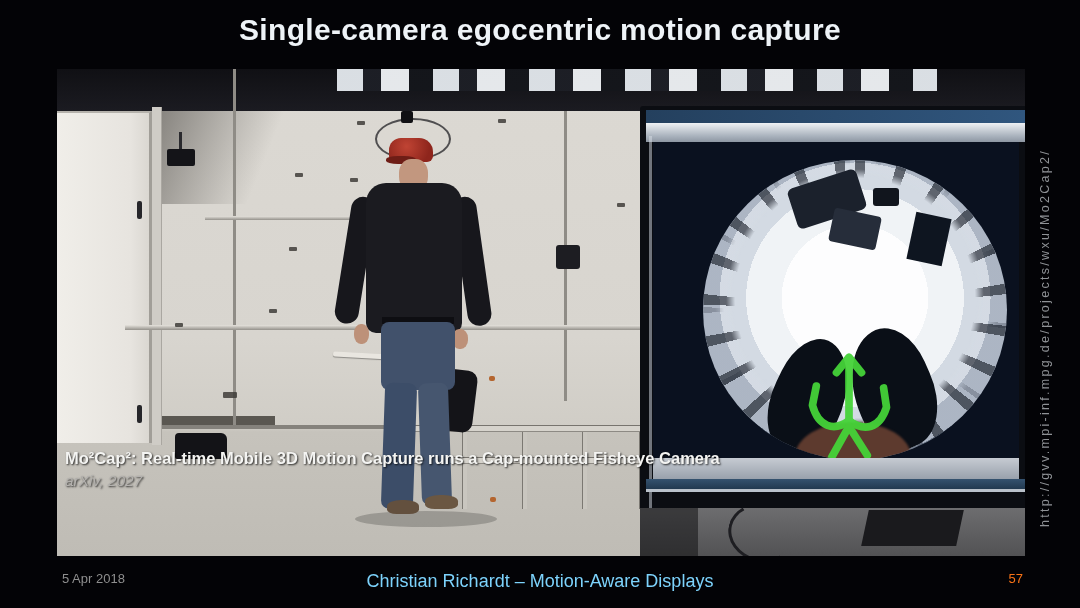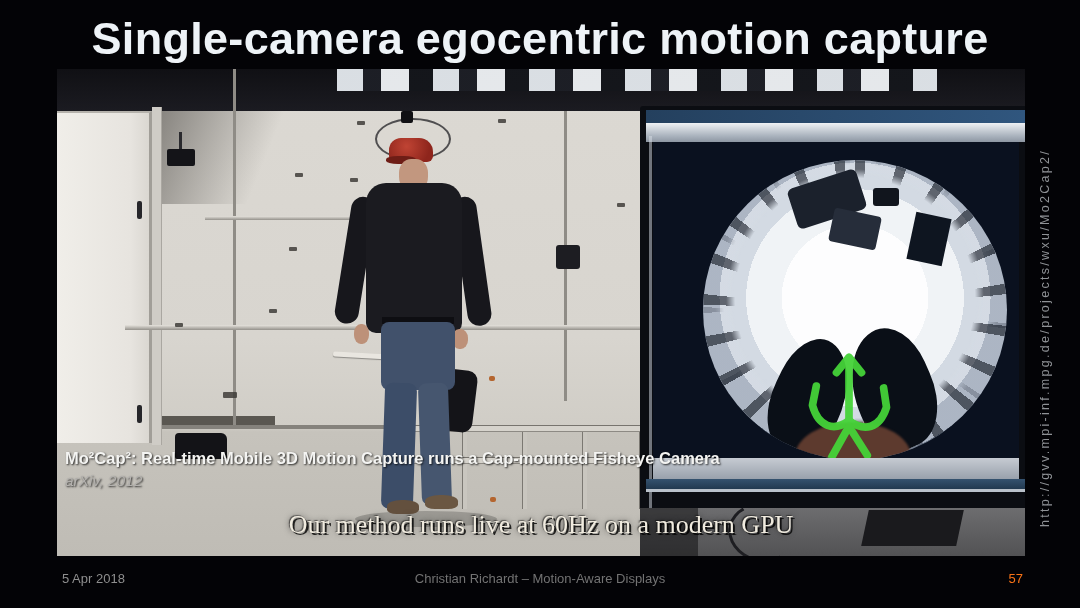--- a/index.html
+++ b/index.html
@@ -1,24 +1,24 @@
 <!DOCTYPE html>
 <html><head>
 <meta charset="utf-8">
 <style>
   html,body{margin:0;padding:0;background:#030306;}
   .slide{position:relative;width:1080px;height:608px;background:#030306;overflow:hidden;
          font-family:"Liberation Sans",sans-serif;}
   .abs{position:absolute;}
 
   
-  .title{left:0;top:13px;width:100%;text-align:center;color:#eef3f7;font-size:45px;
+  .title{left:0;top:13px;width:100%;text-align:center;color:#eef3f7;font-size:30px;
          font-weight:600;letter-spacing:.3px;}
   .footer-date{left:62px;top:571px;font-size:13px;color:#8e8e8e;}
-  .footer-credit{left:0;top:571px;width:100%;text-align:center;font-size:13px;color:#737373;}
+  .footer-credit{left:0;top:571px;width:100%;text-align:center;font-size:18px;color:#7dd3fc;}
   .footer-page{right:57px;top:571px;font-size:13px;color:#f97316;}
   .side-url{left:816px;top:330px;width:460px;height:16px;transform:rotate(-90deg);
             font-size:12.5px;letter-spacing:2.3px;color:#8f9296;text-align:center;white-space:nowrap;}
 
   
   .video{left:57px;top:69px;width:968px;height:487px;background:#d5d2cc;overflow:hidden;}
   .wall{left:0;top:0;width:100%;height:100%;
         background:linear-gradient(180deg,#dcd9d3 0%,#d8d5cf 55%,#d0cdc6 73.5%,#c6c3bc 74.5%,#bfbcb5 100%);}
   .floorline{left:0;top:356px;width:600px;height:4px;background:#85827c;}
   .baseboard{left:0;top:347px;width:218px;height:12px;background:#5a5751;}
@@ -218,23 +218,22 @@
       <div class="abs lline"></div>
       <div class="abs desk">
         <div class="abs stand"></div>
         <div class="abs cable"></div>
         <div class="abs deskdark"></div>
       </div>
     </div>
 
     <div class="abs citation">
       <div class="cit1">Mo²Cap²: Real-time Mobile 3D Motion Capture runs a Cap-mounted Fisheye Camera</div>
-      <div class="cit3">arXiv, 2012</div>
-    </div>
-    <div class="abs caption">Our method runs live at 60Hz on a modern GPU</div>
+      <div class="cit3">arXiv, 2027</div>
+    </div>
   </div>
 
   <div class="abs side-url">http://gvv.mpi-inf.mpg.de/projects/wxu/Mo2Cap2/</div>
 
   <div class="abs footer-date">5 Apr 2018</div>
   <div class="abs footer-credit">Christian Richardt – Motion-Aware Displays</div>
   <div class="abs footer-page">57</div>
 
 </div>
 

